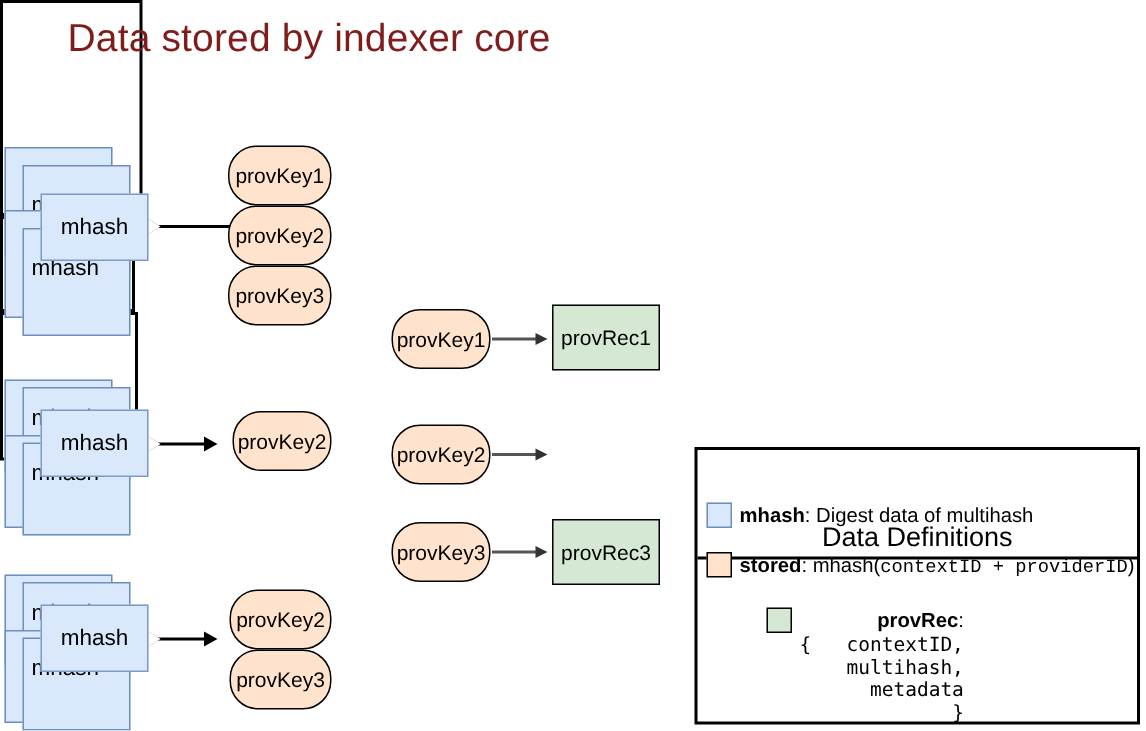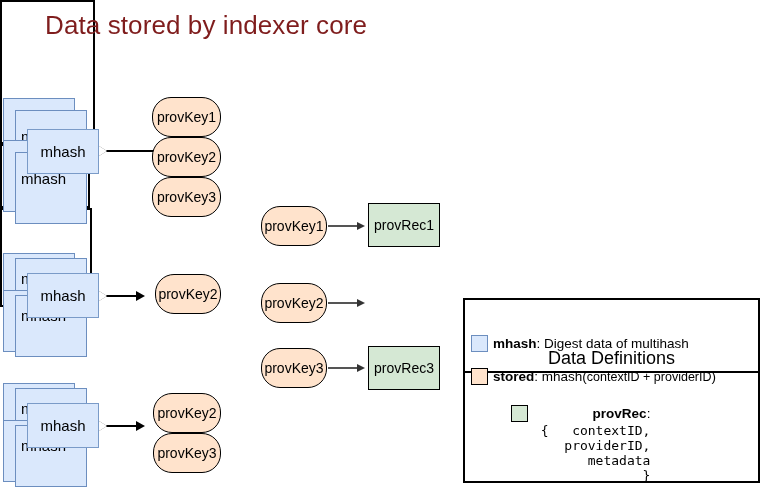--- a/index.html
+++ b/index.html
@@ -166,21 +166,21 @@
   .swatch.blue  { background: #dae8fc; border-color: #6c8ebf; }
   .swatch.peach { background: #ffe3cc; border-color: #000000; }
   .swatch.green { background: #d5e8d4; border-color: #000000; }
   .legend-text {
     line-height: 17px;
     white-space: nowrap;
     text-align: right;
   }
   .legend-text b { font-weight: bold; }
   .mono {
-    font-family: Liberation Sans, sans-serif;
+    font-family: Liberation Mono, monospace;
     font-size: 12.5px;
   }
   .code-block {
     font-family: "DejaVu Sans Mono", "Liberation Mono", monospace;
     font-size: 13px;
     line-height: 15px;
     white-space: pre;
     margin-top: 1px;
   }
 </style>
@@ -294,20 +294,20 @@
 
     <div class="legend-row" style="top:68px;">
       <span class="swatch peach"></span>
       <span class="legend-text"><b>stored</b><span>: </span><span>mhash(</span><span class="mono">contextID + providerID</span><span>)</span></span>
     </div>
 
     <div class="legend-row" style="top:105px;padding-left:40px;">
       <span class="swatch green"></span>
       <span class="legend-text"><b>provRec</b><span>:</span>
         <div class="code-block">{   contextID,
-    providerID,
+    multihash,
     metadata
 }</div>
       </span>
     </div>
   </div>
 
 </div>
 
 </body></html>

